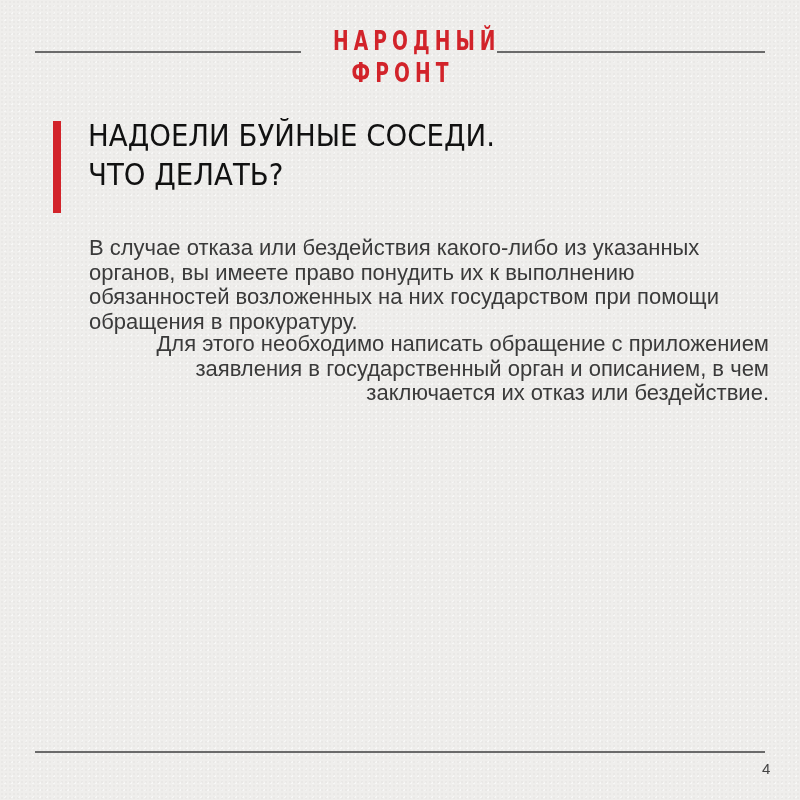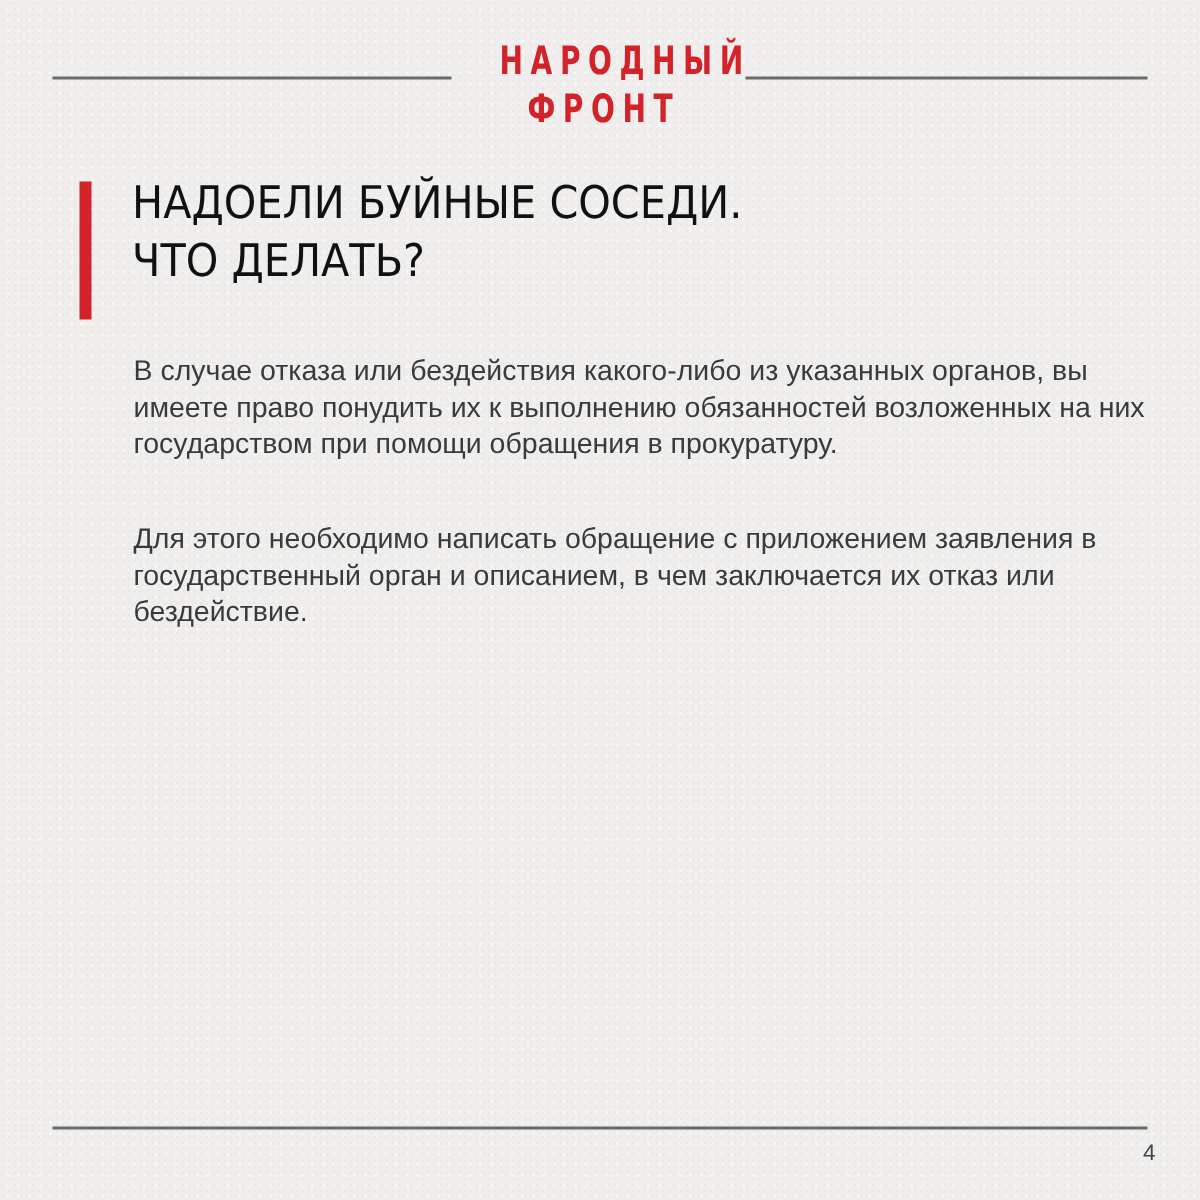--- a/index.html
+++ b/index.html
@@ -23,24 +23,24 @@
     }
     .logo div { padding-left: 7px; }
     .accent-bar { position: absolute; left: 53px; top: 121px; width: 8px; height: 92px; background: #d2232a; }
     .title {
       position: absolute; left: 88px; top: 116px; width: 640px;
       color: #111; font-family: "DejaVu Sans", sans-serif; font-size: 30px; line-height: 39px;
       transform: scaleX(0.92); transform-origin: left top;
     }
     .para {
       position: absolute; left: 89px; width: 680px; color: #3a3a3a;
-      font-family: "Liberation Sans", sans-serif; font-size: 19px; line-height: 24.5px;
+      font-family: "Liberation Sans", sans-serif; font-size: 22px; line-height: 24.5px;
     }
     .p1 { top: 236px; }
-    .p2 { top: 348px; }
+    .p2 { top: 332px; text-align: right; }
     .page-num {
       position: absolute; left: 762px; top: 760px; color: #444;
       font-family: "Liberation Sans", sans-serif; font-size: 15px;
     }
   </style>
 </head>
 <body>
 
 <div class="hline" style="left:35px; top:51px; width:266px;"></div>
 <div class="hline" style="left:497px; top:51px; width:268px;"></div>

